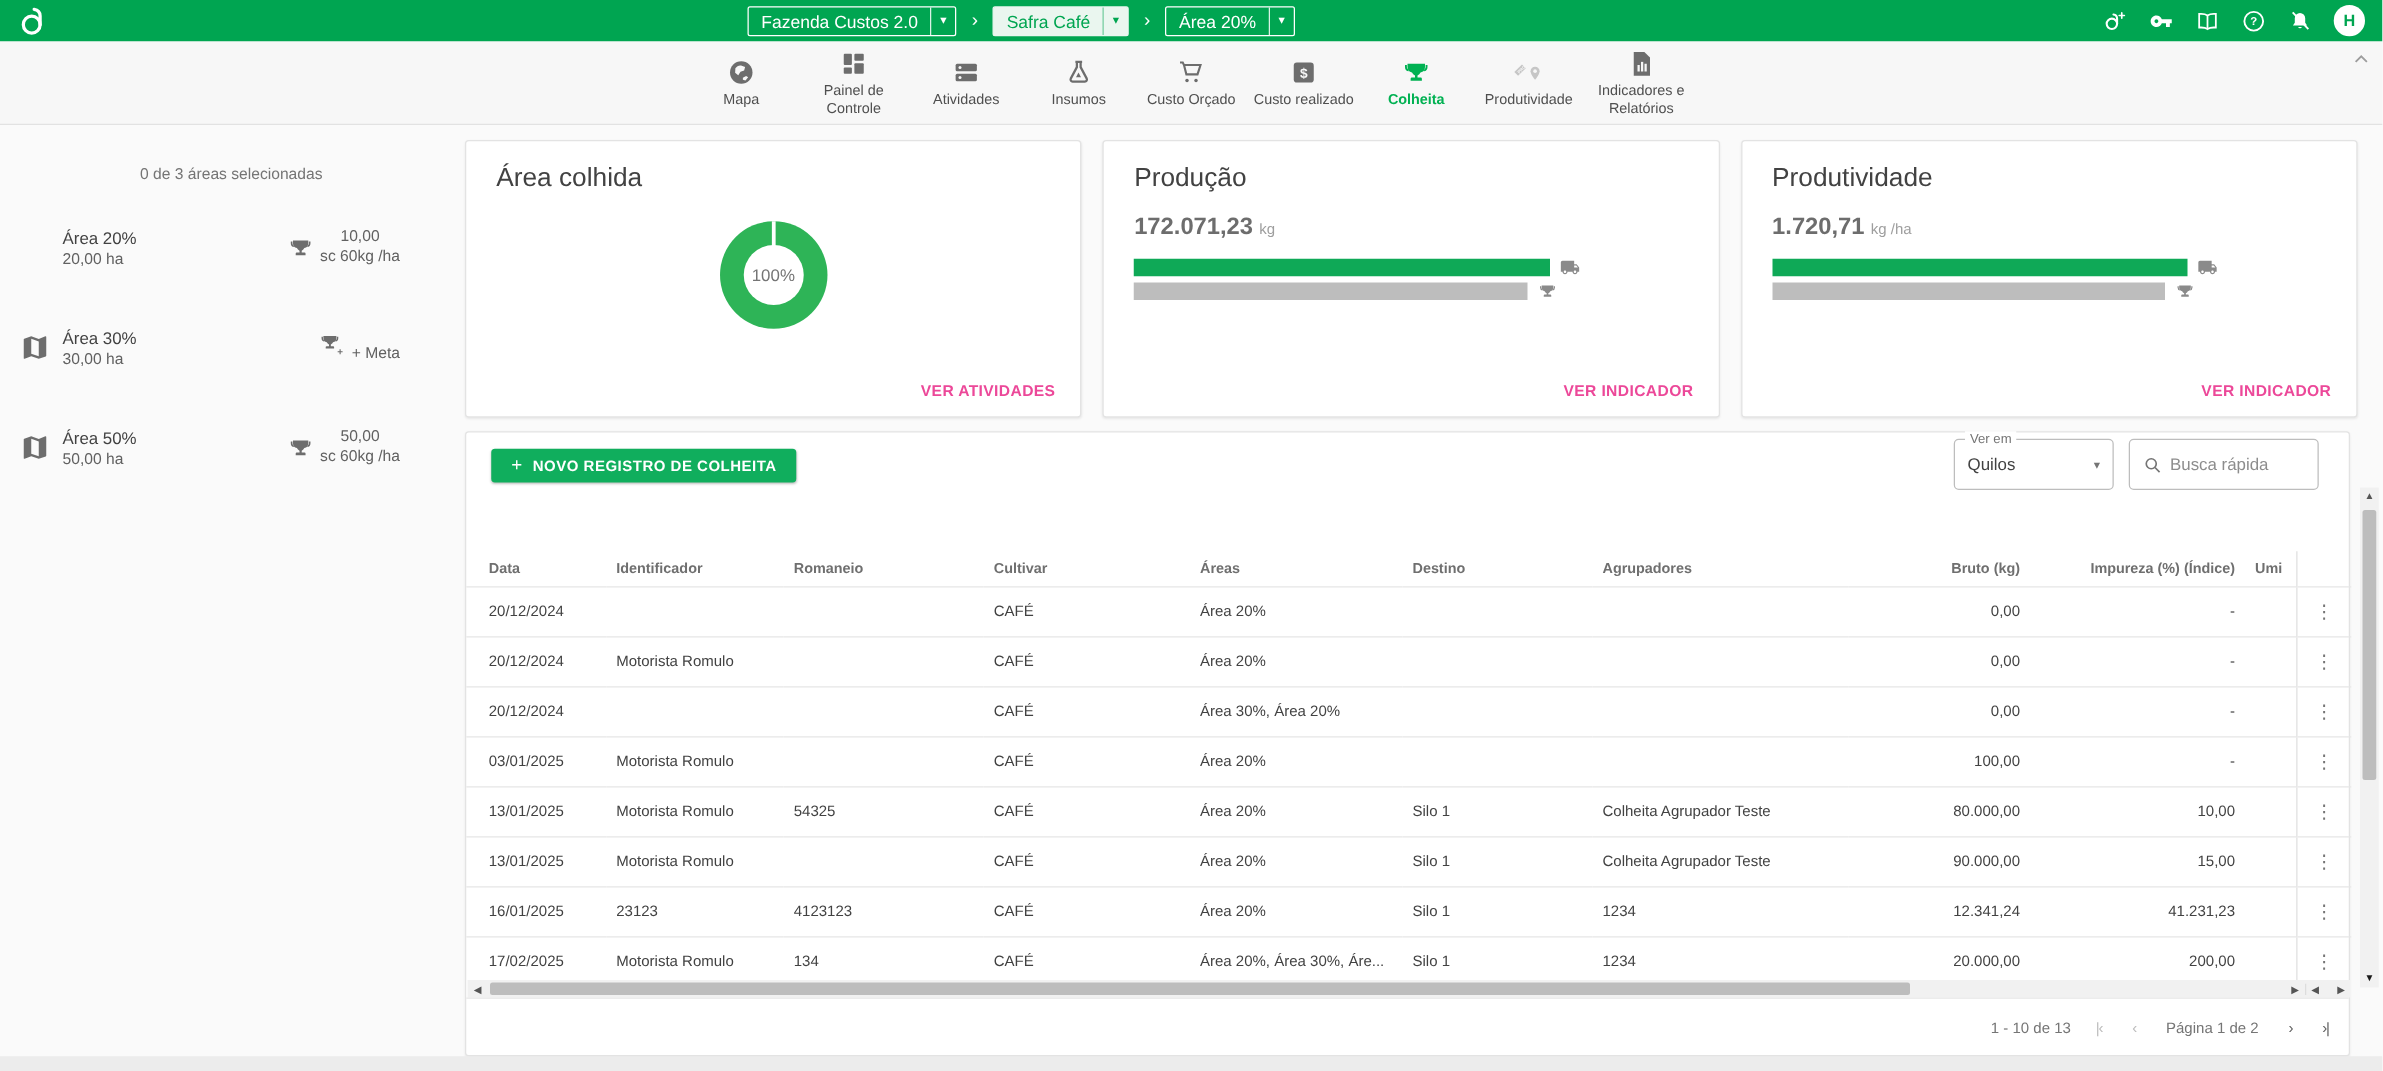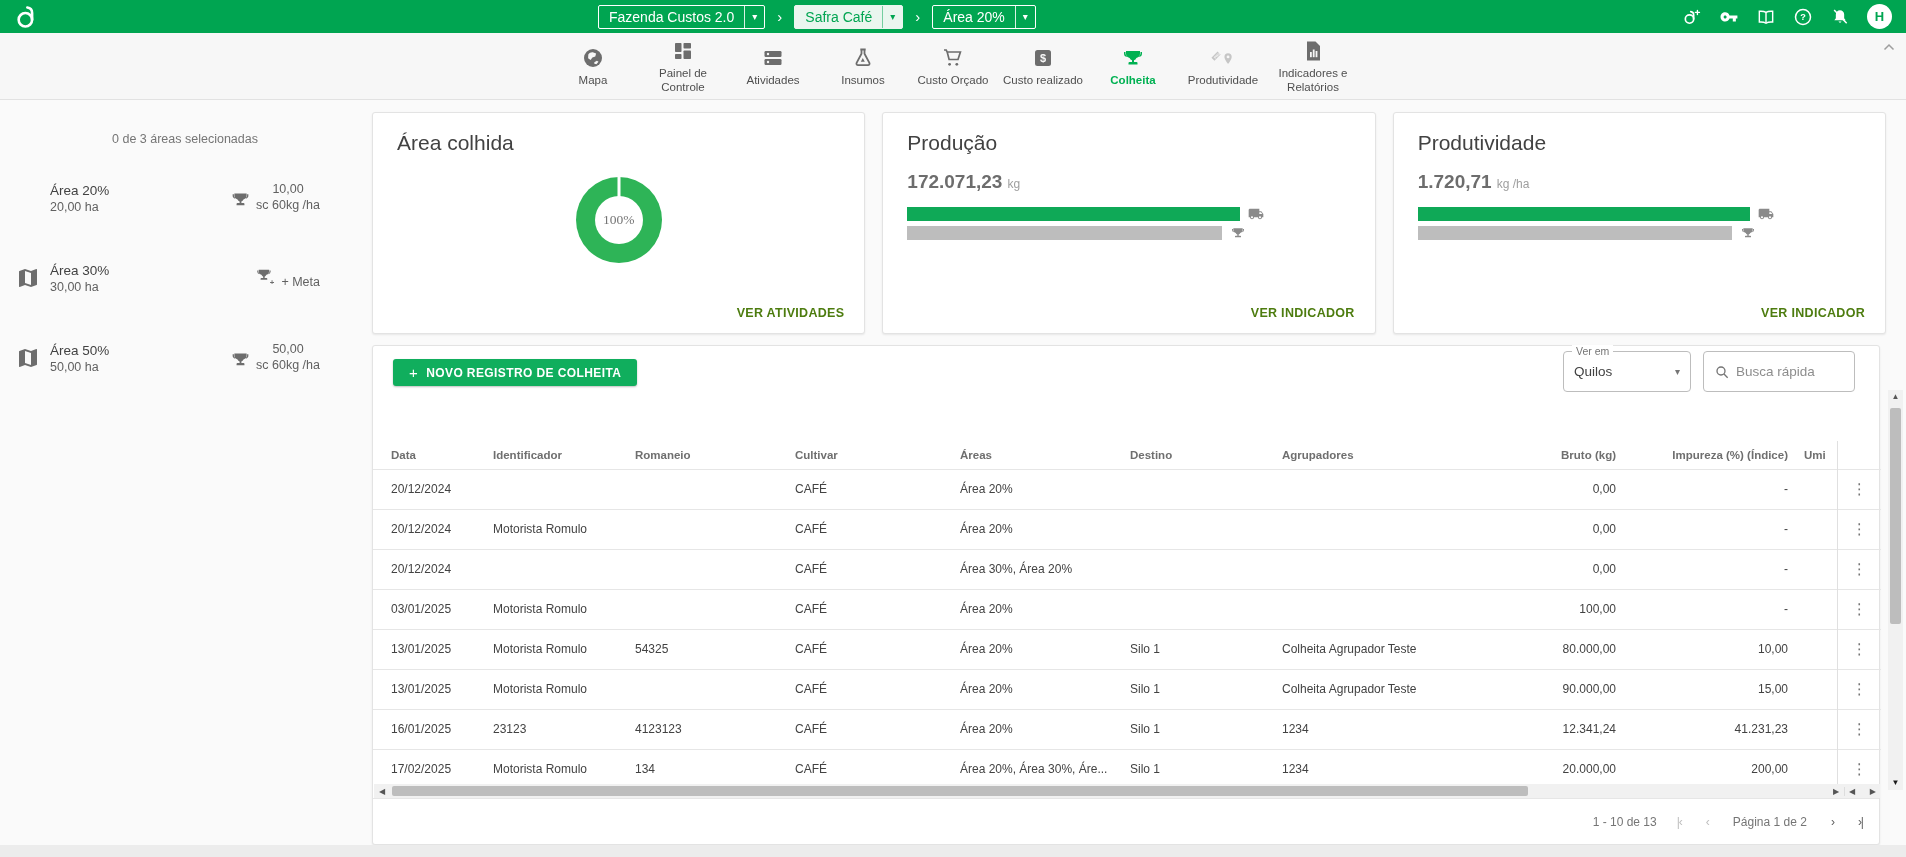--- a/index.html
+++ b/index.html
@@ -43,26 +43,26 @@
   .area-size { font-size:12.5px; color:#616161; margin-top:2px; }
   .area-meta { display:flex; align-items:flex-end; gap:5px; margin-right:34px; cursor:pointer; }
   .area-meta svg { width:21px; height:21px; color:#6d6d6d; }
   .meta-text { text-align:center; font-size:12.5px; color:#616161; line-height:1.25; }
 
   
   .main { position:absolute; left:372px; top:100px; width:1514px; }
   .cards { display:flex; gap:17px; margin-top:12px; height:222px; }
   .card { flex:1; background:#fff; border:1px solid #e3e3e3; border-radius:3px; box-shadow:0 1px 2px rgba(0,0,0,.08); position:relative; padding:18px 24px; }
   .card-title { font-size:21px; color:#424242; font-weight:400; }
-  .card-action { position:absolute; right:20px; bottom:13px; color:#4d7c0f; font-size:12.5px; font-weight:bold; letter-spacing:.3px; cursor:pointer; }
+  .card-action { position:absolute; right:20px; bottom:13px; color:#ec4899; font-size:12.5px; font-weight:bold; letter-spacing:.3px; cursor:pointer; }
   
   .donut-wrap { display:flex; justify-content:center; margin-top:22px; }
   .donut { width:86px; height:86px; border-radius:50%; position:relative; background:conic-gradient(#2eb457 0 100%); }
   .donut::before { content:''; position:absolute; top:0; left:50%; transform:translateX(-50%); width:3px; height:21px; background:#fff; }
-  .donut-hole { position:absolute; left:50%; top:50%; transform:translate(-50%,-50%); width:48px; height:48px; background:#fff; border-radius:50%; display:flex; align-items:center; justify-content:center; font-size:13.5px; color:#757575;font-family:Liberation Serif, serif; }
+  .donut-hole { position:absolute; left:50%; top:50%; transform:translate(-50%,-50%); width:48px; height:48px; background:#fff; border-radius:50%; display:flex; align-items:center; justify-content:center; font-size:13.5px; color:#757575; }
   
   .card-value-row { margin-top:16px; display:flex; align-items:baseline; gap:5px; }
   .card-value { font-size:19px; font-weight:bold; color:#6d6d6d; }
   .card-unit { font-size:12px; color:#9e9e9e; }
   .bar-line { display:flex; align-items:center; gap:8px; margin-top:4px; height:15px; }
   .bar { height:14px; }
   .bar.green { background:#0fa957; }
   .bar.gray { background:#bdbdbd; }
   .bar-icon svg { width:16px; height:16px; color:#8a8a8a; display:block; }
   .bars { margin-top:13px; }

